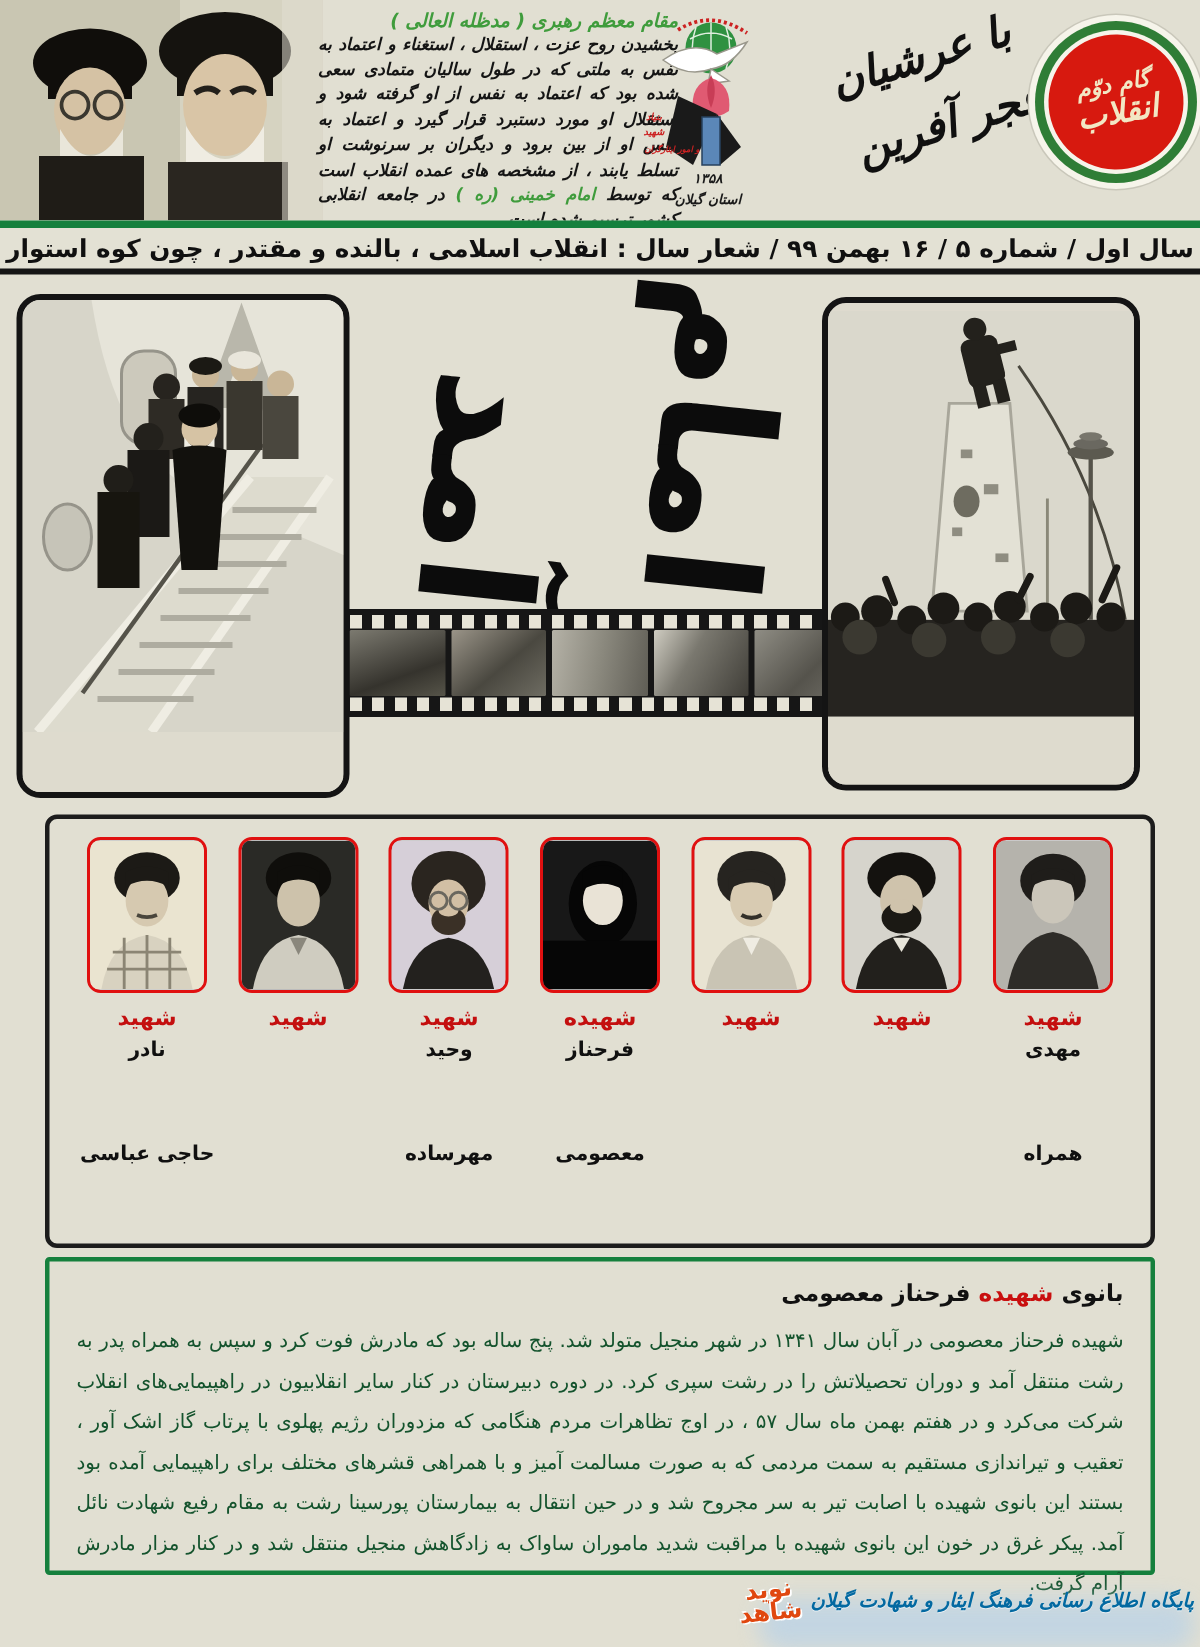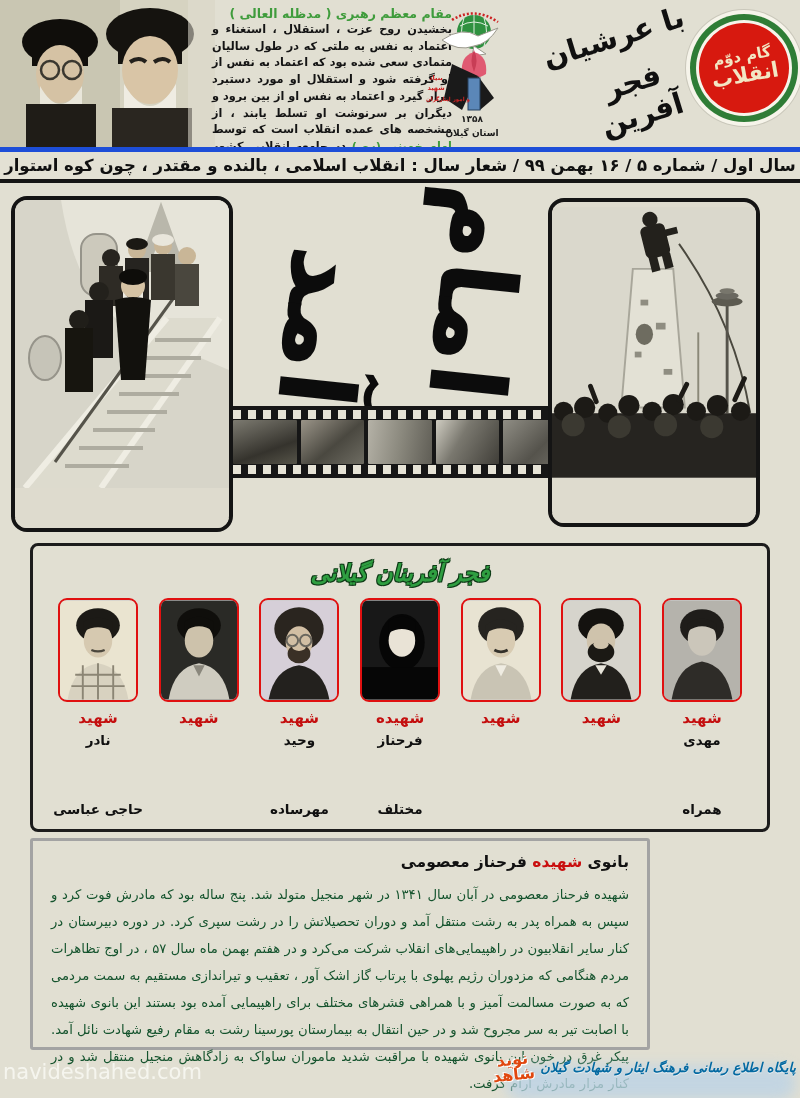--- a/index.html
+++ b/index.html
@@ -3,41 +3,41 @@
 <meta charset="utf-8">
 <style>
   html,body{margin:0;padding:0;background:#9a9a90;}
   *{box-sizing:border-box;}
   .page{
     position:relative;width:800px;height:1098px;margin:0 auto;
     background:#e1dfd2;overflow:hidden;direction:rtl;
     font-family:"DejaVu Sans",sans-serif;color:#161616;
   }
   
-  .header{position:absolute;top:0;left:0;width:800px;height:113px;}
+  .header{position:absolute;top:0;left:0;width:800px;height:113px;font-style:italic;}
   .leaders-photo{position:absolute;left:0;top:0;width:215px;height:147px;}
   .quote-block{position:absolute;left:212px;top:4px;width:240px;direction:rtl;text-align:justify;}
   .quote-title{color:#3f9c3c;font-weight:bold;font-size:12.5px;text-align:right;margin:2px 0 1px;}
   .quote-body{font-size:11.3px;font-weight:bold;line-height:1.48;color:#141414;}
   .quote-hl{color:#3f9c3c;}
   .emblem{position:absolute;left:422px;top:6px;width:100px;height:138px;}
   .masthead{position:absolute;left:536px;top:2px;width:168px;height:140px;transform:rotate(-17deg);text-align:center;}
   .masthead .m1{display:block;font-size:29px;font-weight:bold;color:#101010;margin-top:18px;margin-right:-8px;}
   .masthead .m2{display:block;font-size:29px;font-weight:bold;color:#101010;margin-top:14px;margin-left:18px;}
   .stamp{position:absolute;left:686px;top:10px;width:116px;height:116px;border-radius:50%;
     background:#f6f4ea;display:flex;align-items:center;justify-content:center;box-shadow:0 0 0 1px #c9c7ba;}
   .stamp-green{width:108px;height:108px;border-radius:50%;background:#2f7d36;display:flex;align-items:center;justify-content:center;}
   .stamp-white{width:96px;height:96px;border-radius:50%;background:#f6f4ea;display:flex;align-items:center;justify-content:center;}
   .stamp-red{width:90px;height:90px;border-radius:50%;background:#d7190f;display:flex;flex-direction:column;
     align-items:center;justify-content:center;color:#f2e7c4;transform:rotate(-10deg);}
   .stamp-red .s1{font-size:15px;font-weight:bold;line-height:1;}
   .stamp-red .s2{font-size:21px;font-weight:bold;line-height:1.05;}
   
   .infobar{position:absolute;top:147px;left:0;width:800px;height:36px;background:#e3e1d4;
-    border-top:5px solid #1d4ed8;border-bottom:4px solid #151515;
+    border-top:5px solid #15803d;border-bottom:4px solid #151515;
     display:flex;align-items:center;justify-content:center;}
   .infobar span{font-size:16.5px;font-weight:bold;color:#101010;}
   
   .middle{position:absolute;top:183px;left:0;width:800px;height:356px;}
   .photo-frame{position:absolute;border:4px solid #141414;border-radius:16px;background:#dedbce;overflow:hidden;z-index:2;}
   .pf-left{left:11px;top:13px;width:222px;height:336px;}
   .pf-right{left:548px;top:15px;width:212px;height:329px;}
   .pf-img{display:block;width:100%;}
   .pcap{height:44px;display:flex;align-items:center;justify-content:center;
     font-size:18px;font-weight:bold;font-style:italic;color:#1d4ed8;background:#dedbce;margin-top:30px;}
@@ -60,22 +60,22 @@
   .martyrs-title{text-align:center;margin-top:14px;font-size:23px;font-weight:bold;color:#2f9e41;
     font-style:italic;text-shadow:1px 1px 0 #0d3a16,-1px -1px 0 #0d3a16,1px -1px 0 #0d3a16,-1px 1px 0 #0d3a16;}
   .cards{display:flex;justify-content:space-between;padding:0 24px;margin-top:12px;}
   .card{width:82px;display:flex;flex-direction:column;align-items:center;}
   .mphoto{width:80px;height:104px;border:2.5px solid #e01010;border-radius:9px;overflow:hidden;background:#ccc;}
   .mphoto svg{display:block;width:100%;height:100%;}
   .mlabel{color:#c40f0f;font-weight:bold;font-size:15px;margin-top:9px;line-height:1;}
   .mlines{height:84px;display:flex;flex-direction:column;justify-content:space-between;align-items:center;
     margin-top:7px;font-size:13.5px;font-weight:bold;color:#101010;line-height:1.1;white-space:nowrap;}
   
-  .bio{position:absolute;top:838px;left:30px;width:620px;height:212px;
-    border:3px solid #a3a3a3;border-radius:3px;padding:12px 18px 10px;}
+  .bio{position:absolute;top:838px;left:30px;width:740px;height:212px;
+    border:3px solid #15803d;border-radius:3px;padding:12px 18px 10px;}
   .bio-title{font-size:15.5px;font-weight:bold;text-align:right;color:#111;}
   .bio-title .red{color:#c90f0f;}
   .bio-body{margin-top:10px;font-size:13.2px;line-height:2.05;text-align:justify;color:#14532d;}
   
   .watermark{position:absolute;left:3px;top:1060px;direction:ltr;font-size:21px;color:#fbfbf6;opacity:.8;z-index:5;}
   .sitelogo{position:absolute;right:4px;top:1052px;display:flex;align-items:center;gap:6px;z-index:5;}
   .sitelogo .glow{position:absolute;right:0;top:14px;width:290px;height:34px;background:#bcd3e6;
     border-radius:16px;filter:blur(7px);opacity:.8;z-index:-1;}
   .logo-mark{display:flex;flex-direction:column;align-items:center;line-height:.95;transform:rotate(-6deg);
     color:#e0470f;font-weight:bold;font-size:16px;text-shadow:1px 1px 0 #fff,-1px -1px 0 #fff;}
@@ -278,21 +278,20 @@
           <line x1="190" y1="200" x2="200" y2="178"></line>
           <line x1="132" y1="200" x2="140" y2="184"></line>
           <line x1="46" y1="202" x2="40" y2="186"></line>
         </g>
       </svg>
       <div class="pcap">دیو چو بیرون رود</div>
     </div>
   </div>
 
   <div class="martyrs">
-    <div class="martyrs-title">فجر آفرینان گیلانی</div>
     <div class="cards">
 
       <div class="card">
         <div class="mphoto">
           <svg viewBox="0 0 80 104">
               <rect width="80" height="104" fill="#b5b3ac"></rect>
               <ellipse cx="40" cy="28" rx="23" ry="19" fill="#1f1d1a"></ellipse>
               <ellipse cx="40" cy="40" rx="15" ry="18" fill="#cbc6ba"></ellipse>
               <path d="M25,32 Q40,22 55,32 L55,24 Q40,14 25,24 Z" fill="#1f1d1a"></path>
               <path d="M8,104 Q14,68 40,64 Q66,68 72,104 Z" fill="#2e2c28"></path>
@@ -343,21 +342,21 @@
               <ellipse cx="42" cy="44" rx="24" ry="30" fill="#060606"></ellipse>
               <ellipse cx="42" cy="42" rx="14" ry="17" fill="#e9e3d6"></ellipse>
               <path d="M28,34 Q42,26 56,34 L56,22 Q42,12 28,22 Z" fill="#060606"></path>
               <rect x="0" y="70" width="80" height="34" fill="#060606"></rect>
             </svg>
         </div>
         <div class="mlabel">شهیده</div>
         <div class="mlines">
           <span>فرحناز</span>
           <span></span>
-          <span>مختلف</span>
+          <span>معصومی</span>
         </div>
       </div>
 
       <div class="card">
         <div class="mphoto">
           <svg viewBox="0 0 80 104">
               <rect width="80" height="104" fill="#d6cfd8"></rect>
               <ellipse cx="40" cy="30" rx="26" ry="23" fill="#2a251f"></ellipse>
               <ellipse cx="40" cy="44" rx="14" ry="17" fill="#d2bfa4"></ellipse>
               <ellipse cx="40" cy="56" rx="12" ry="10" fill="#3a3026"></ellipse>
@@ -416,21 +415,20 @@
       </div>
 
     </div>
   </div>
 
   <div class="bio">
     <div class="bio-title"><span>بانوی </span><span class="red">شهیده</span><span> فرحناز معصومی</span></div>
     <div class="bio-body">شهیده فرحناز معصومی در آبان سال ۱۳۴۱ در شهر منجیل متولد شد. پنج ساله بود که مادرش فوت کرد و سپس به همراه پدر به رشت منتقل آمد و دوران تحصیلاتش را در رشت سپری کرد. در دوره دبیرستان در کنار سایر انقلابیون در راهپیمایی‌های انقلاب شرکت می‌کرد و در هفتم بهمن ماه سال ۵۷ ، در اوج تظاهرات مردم هنگامی که مزدوران رژیم پهلوی با پرتاب گاز اشک آور ، تعقیب و تیراندازی مستقیم به سمت مردمی که به صورت مسالمت آمیز و با همراهی قشرهای مختلف برای راهپیمایی آمده بود بستند این بانوی شهیده با اصابت تیر به سر مجروح شد و در حین انتقال به بیمارستان پورسینا رشت به مقام رفیع شهادت نائل آمد. پیکر غرق در خون این بانوی شهیده با مراقبت شدید ماموران ساواک به زادگاهش منجیل منتقل شد و در کنار مزار مادرش آرام گرفت.</div>
   </div>
 
-  <div class="watermark">navideshahed.com</div>
 
   <div class="sitelogo">
     <div class="glow"></div>
     <span class="logo-text">پایگاه اطلاع رسانی فرهنگ ایثار و شهادت گیلان</span>
     <div class="logo-mark">
       <span>نوید</span>
       <span>شاهد</span>
     </div>
   </div>
 

